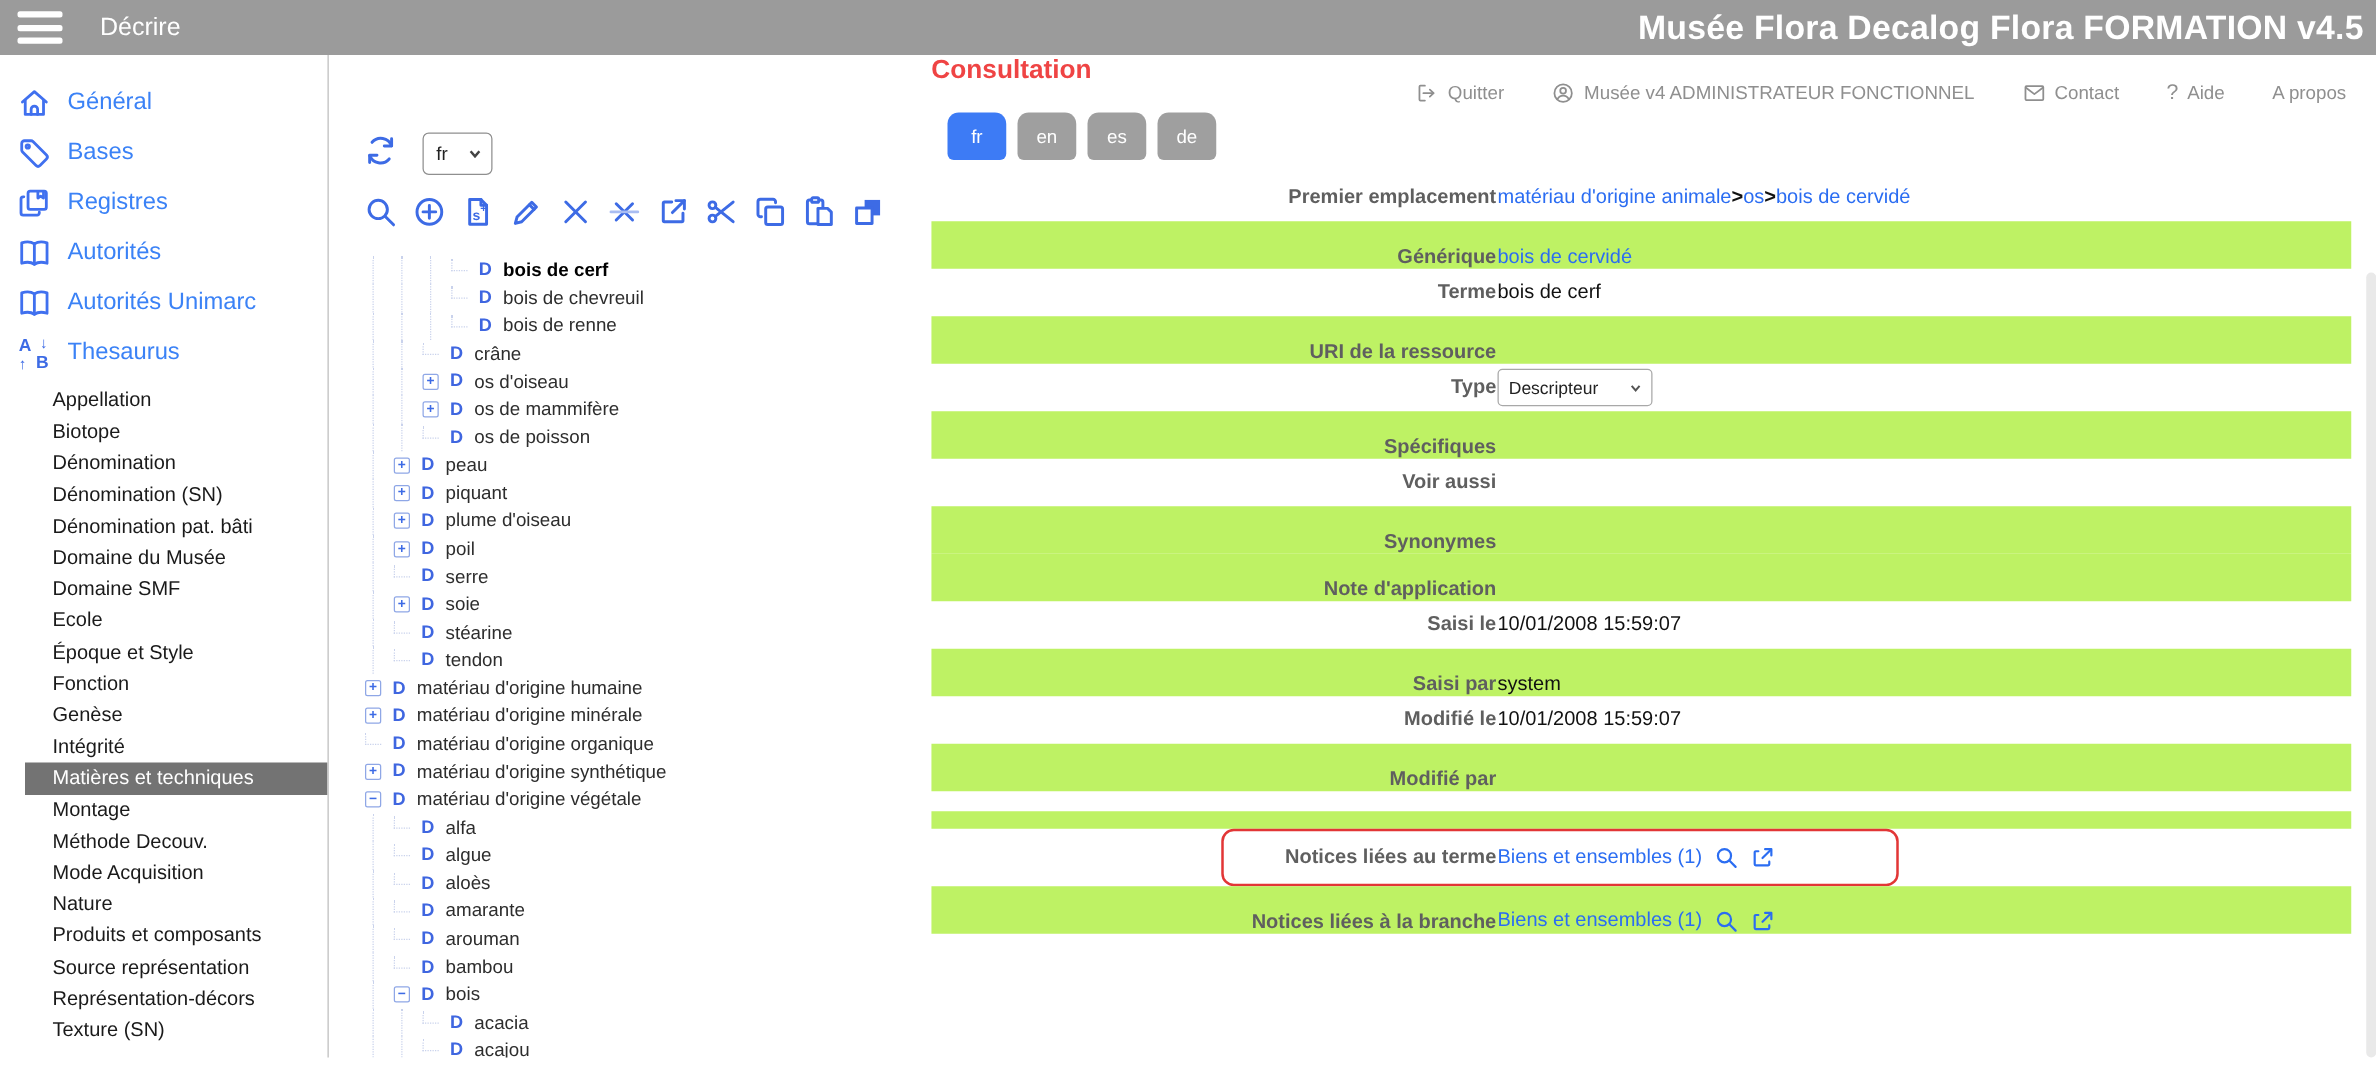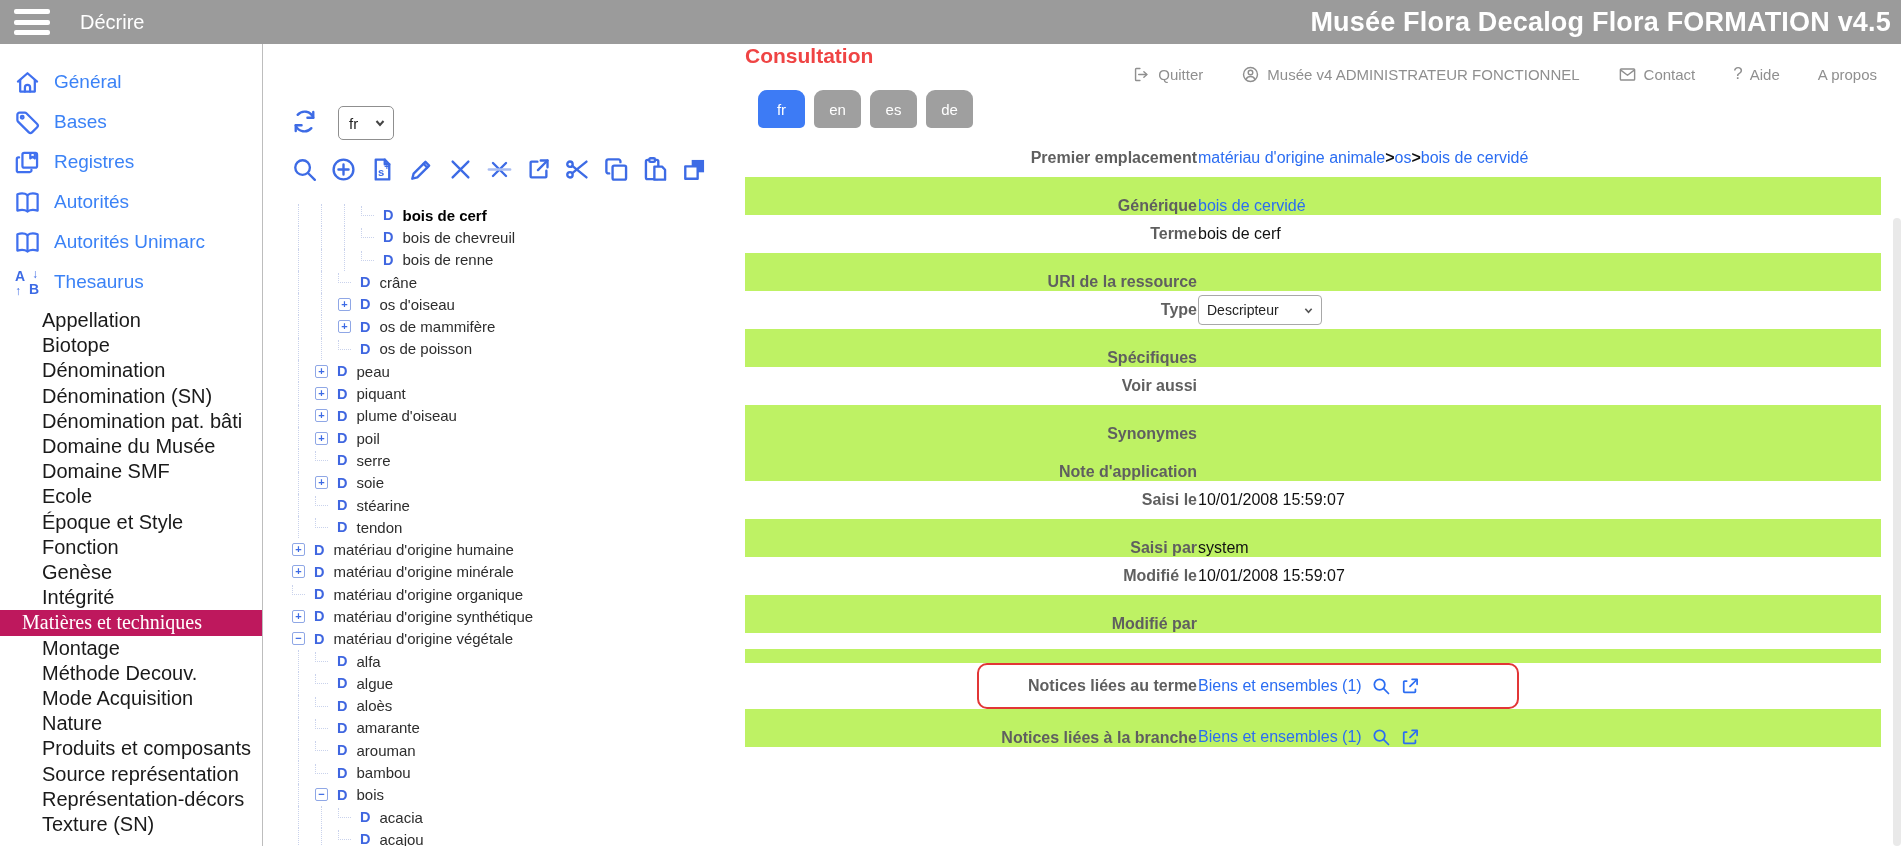--- a/index.html
+++ b/index.html
@@ -21,22 +21,22 @@
   .nav-icon { width:27px; height:27px; flex:none; }
   .nav-icon svg { width:27px; height:27px; stroke:#4070ef; fill:none; stroke-width:2; stroke-linecap:round; stroke-linejoin:round; }
   .nav-label { margin-left:13px; font-size:19px; color:#3b82f6; }
   .th-ic { position:relative; display:inline-block; width:27px; height:27px; color:#3d6be5; }
   .th-ic b { position:absolute; font-size:14px; font-weight:bold; }
   .th-ic .thA { left:1px; top:-1px; }
   .th-ic .thB { right:2px; bottom:-1px; }
   .th-ic .thd { position:absolute; right:3px; top:-2px; font-size:12px; }
   .th-ic .thu { position:absolute; left:1px; bottom:-2px; font-size:12px; }
   .thes-list { margin-top:6px; }
-  .thes-item { font-size:20px; line-height:25.2px; padding-left:42px; color:#1a1a1a; cursor:pointer; white-space:nowrap; }
-  .thes-item.selected { background:#be185d; color:#fff; padding-left:22px;font-family:Liberation Serif, serif; }
+  .thes-item { font-size:16px; line-height:25.2px; padding-left:42px; color:#1a1a1a; cursor:pointer; white-space:nowrap; }
+  .thes-item.selected { background:#737373; color:#fff; margin-left:20px; padding-left:22px; }
 
   
   .treepanel { width:482px; flex:none; padding-left:28px; overflow:hidden; }
   .tp-row1 { margin-top:62px; display:flex; align-items:center; gap:20px; }
   .ic { display:inline-block; cursor:pointer; }
   .ic svg { stroke:#3d6be5; fill:none; stroke-width:2.1; stroke-linecap:round; stroke-linejoin:round; }
   .ic svg text { fill:#3d6be5; stroke:none; font-weight:bold; font-family:"Liberation Sans",sans-serif; }
   .ic-26 svg { width:27px; height:27px; }
   .lang-select { width:56px; height:34px; border:1px solid #8f8f8f; border-radius:5px; display:flex; align-items:center; justify-content:space-between; padding:0 8px 0 10px; font-size:15px; color:#222; cursor:pointer; background:#fff; }
   .lang-select svg { width:10px; height:10px; stroke:#444; fill:none; stroke-width:2; }

